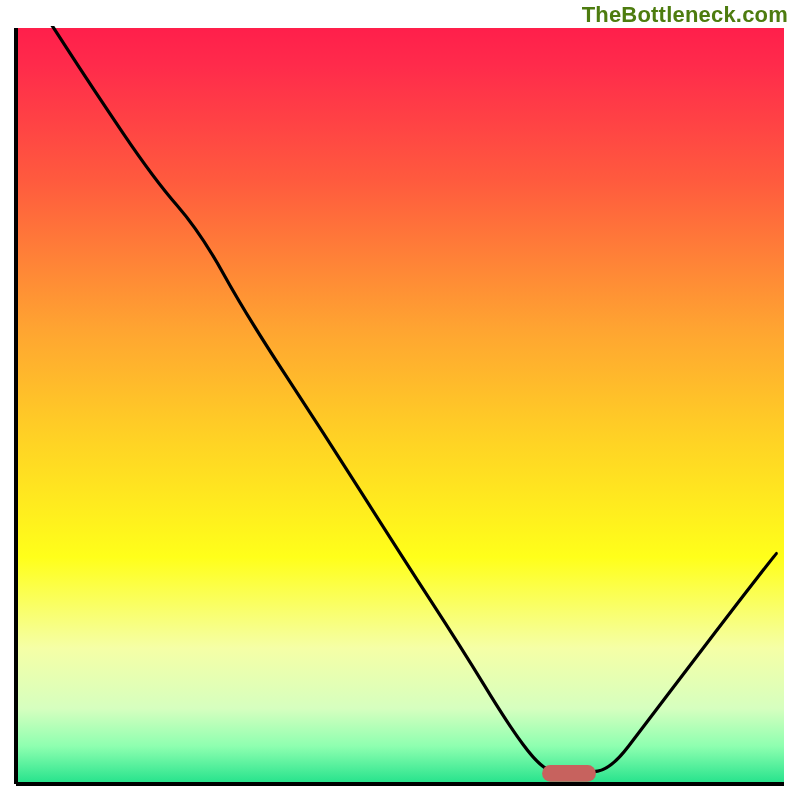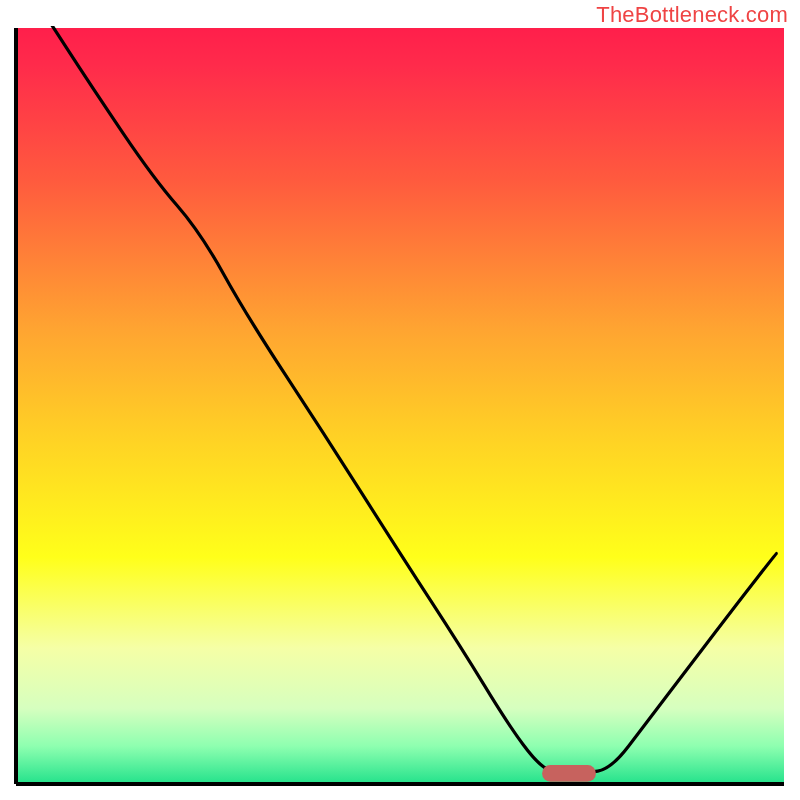--- a/index.html
+++ b/index.html
@@ -8,22 +8,22 @@
     position: relative;
     width: 800px;
     height: 800px;
   }
   .attribution {
     position: absolute;
     top: 2px;
     right: 12px;
     font-family: Arial, Helvetica, sans-serif;
     font-size: 22px;
-    font-weight: normal;
-    color: #ef4444;
+    font-weight: bold;
+    color: #4d7c0f;
     letter-spacing: 0.2px;
   }
   .plot {
     position: absolute;
     left: 14px;
     top: 26px;
     width: 772px;
     height: 760px;
   }
   .plot svg { display: block; }

